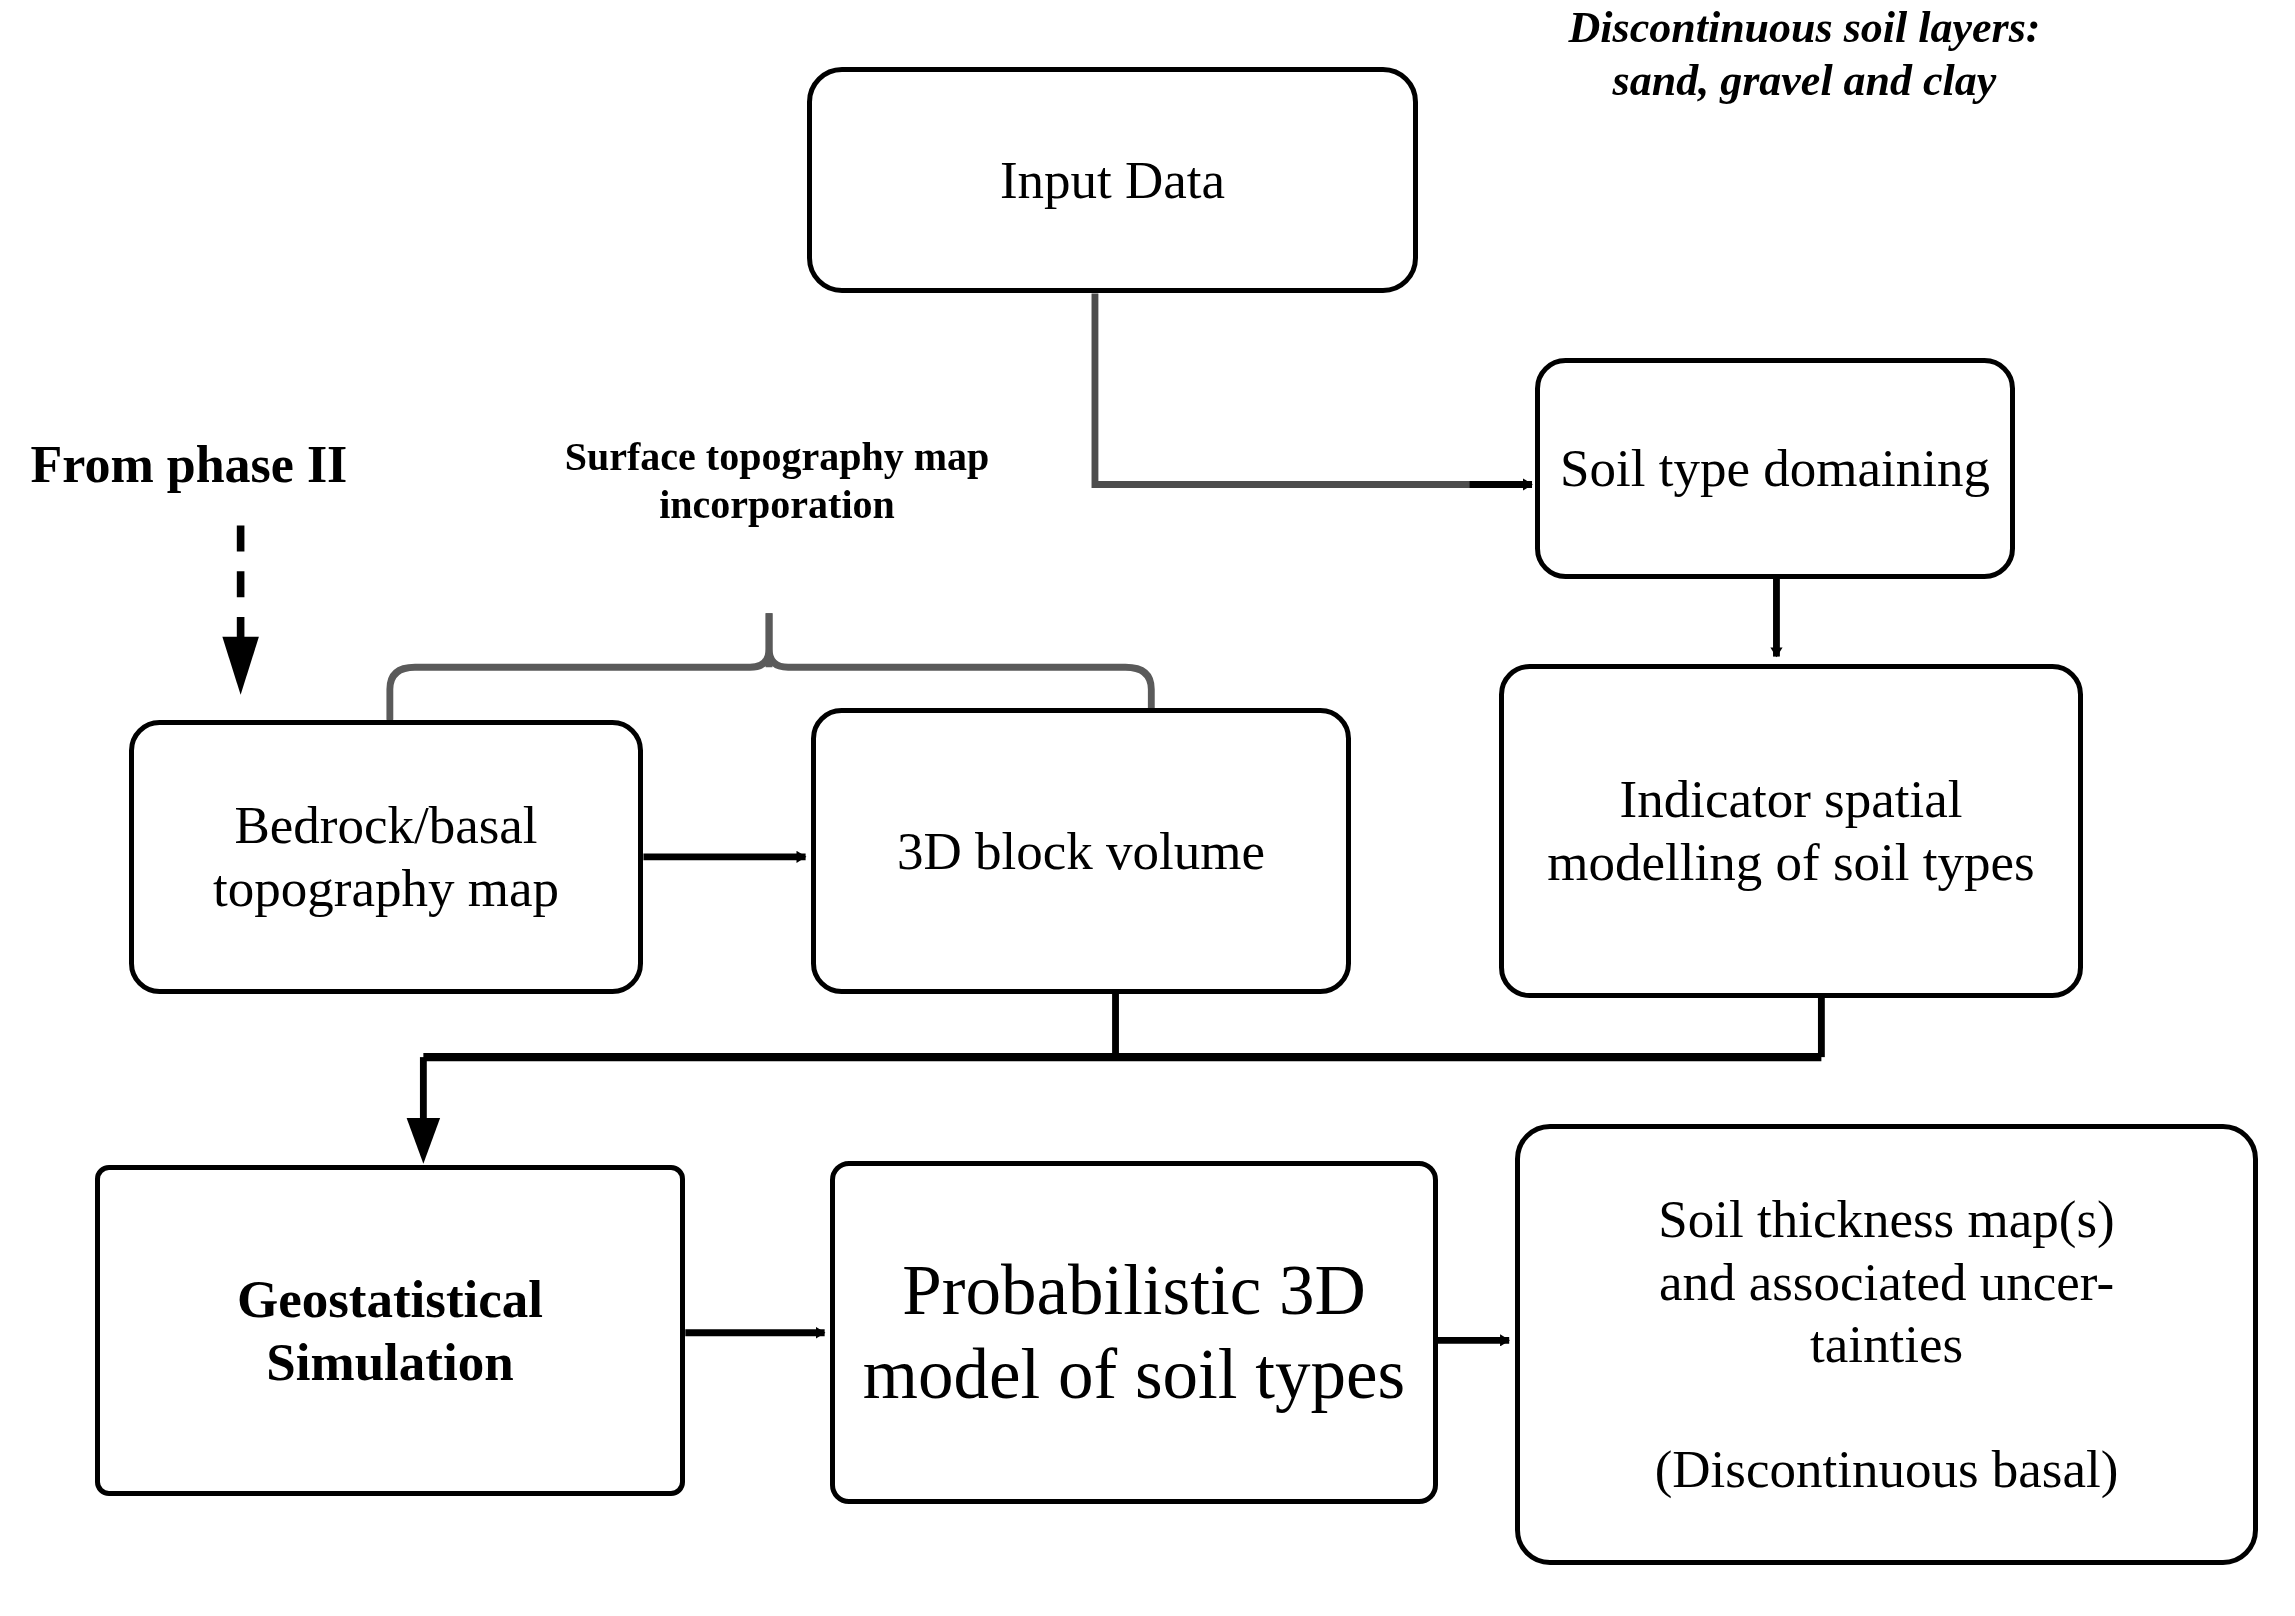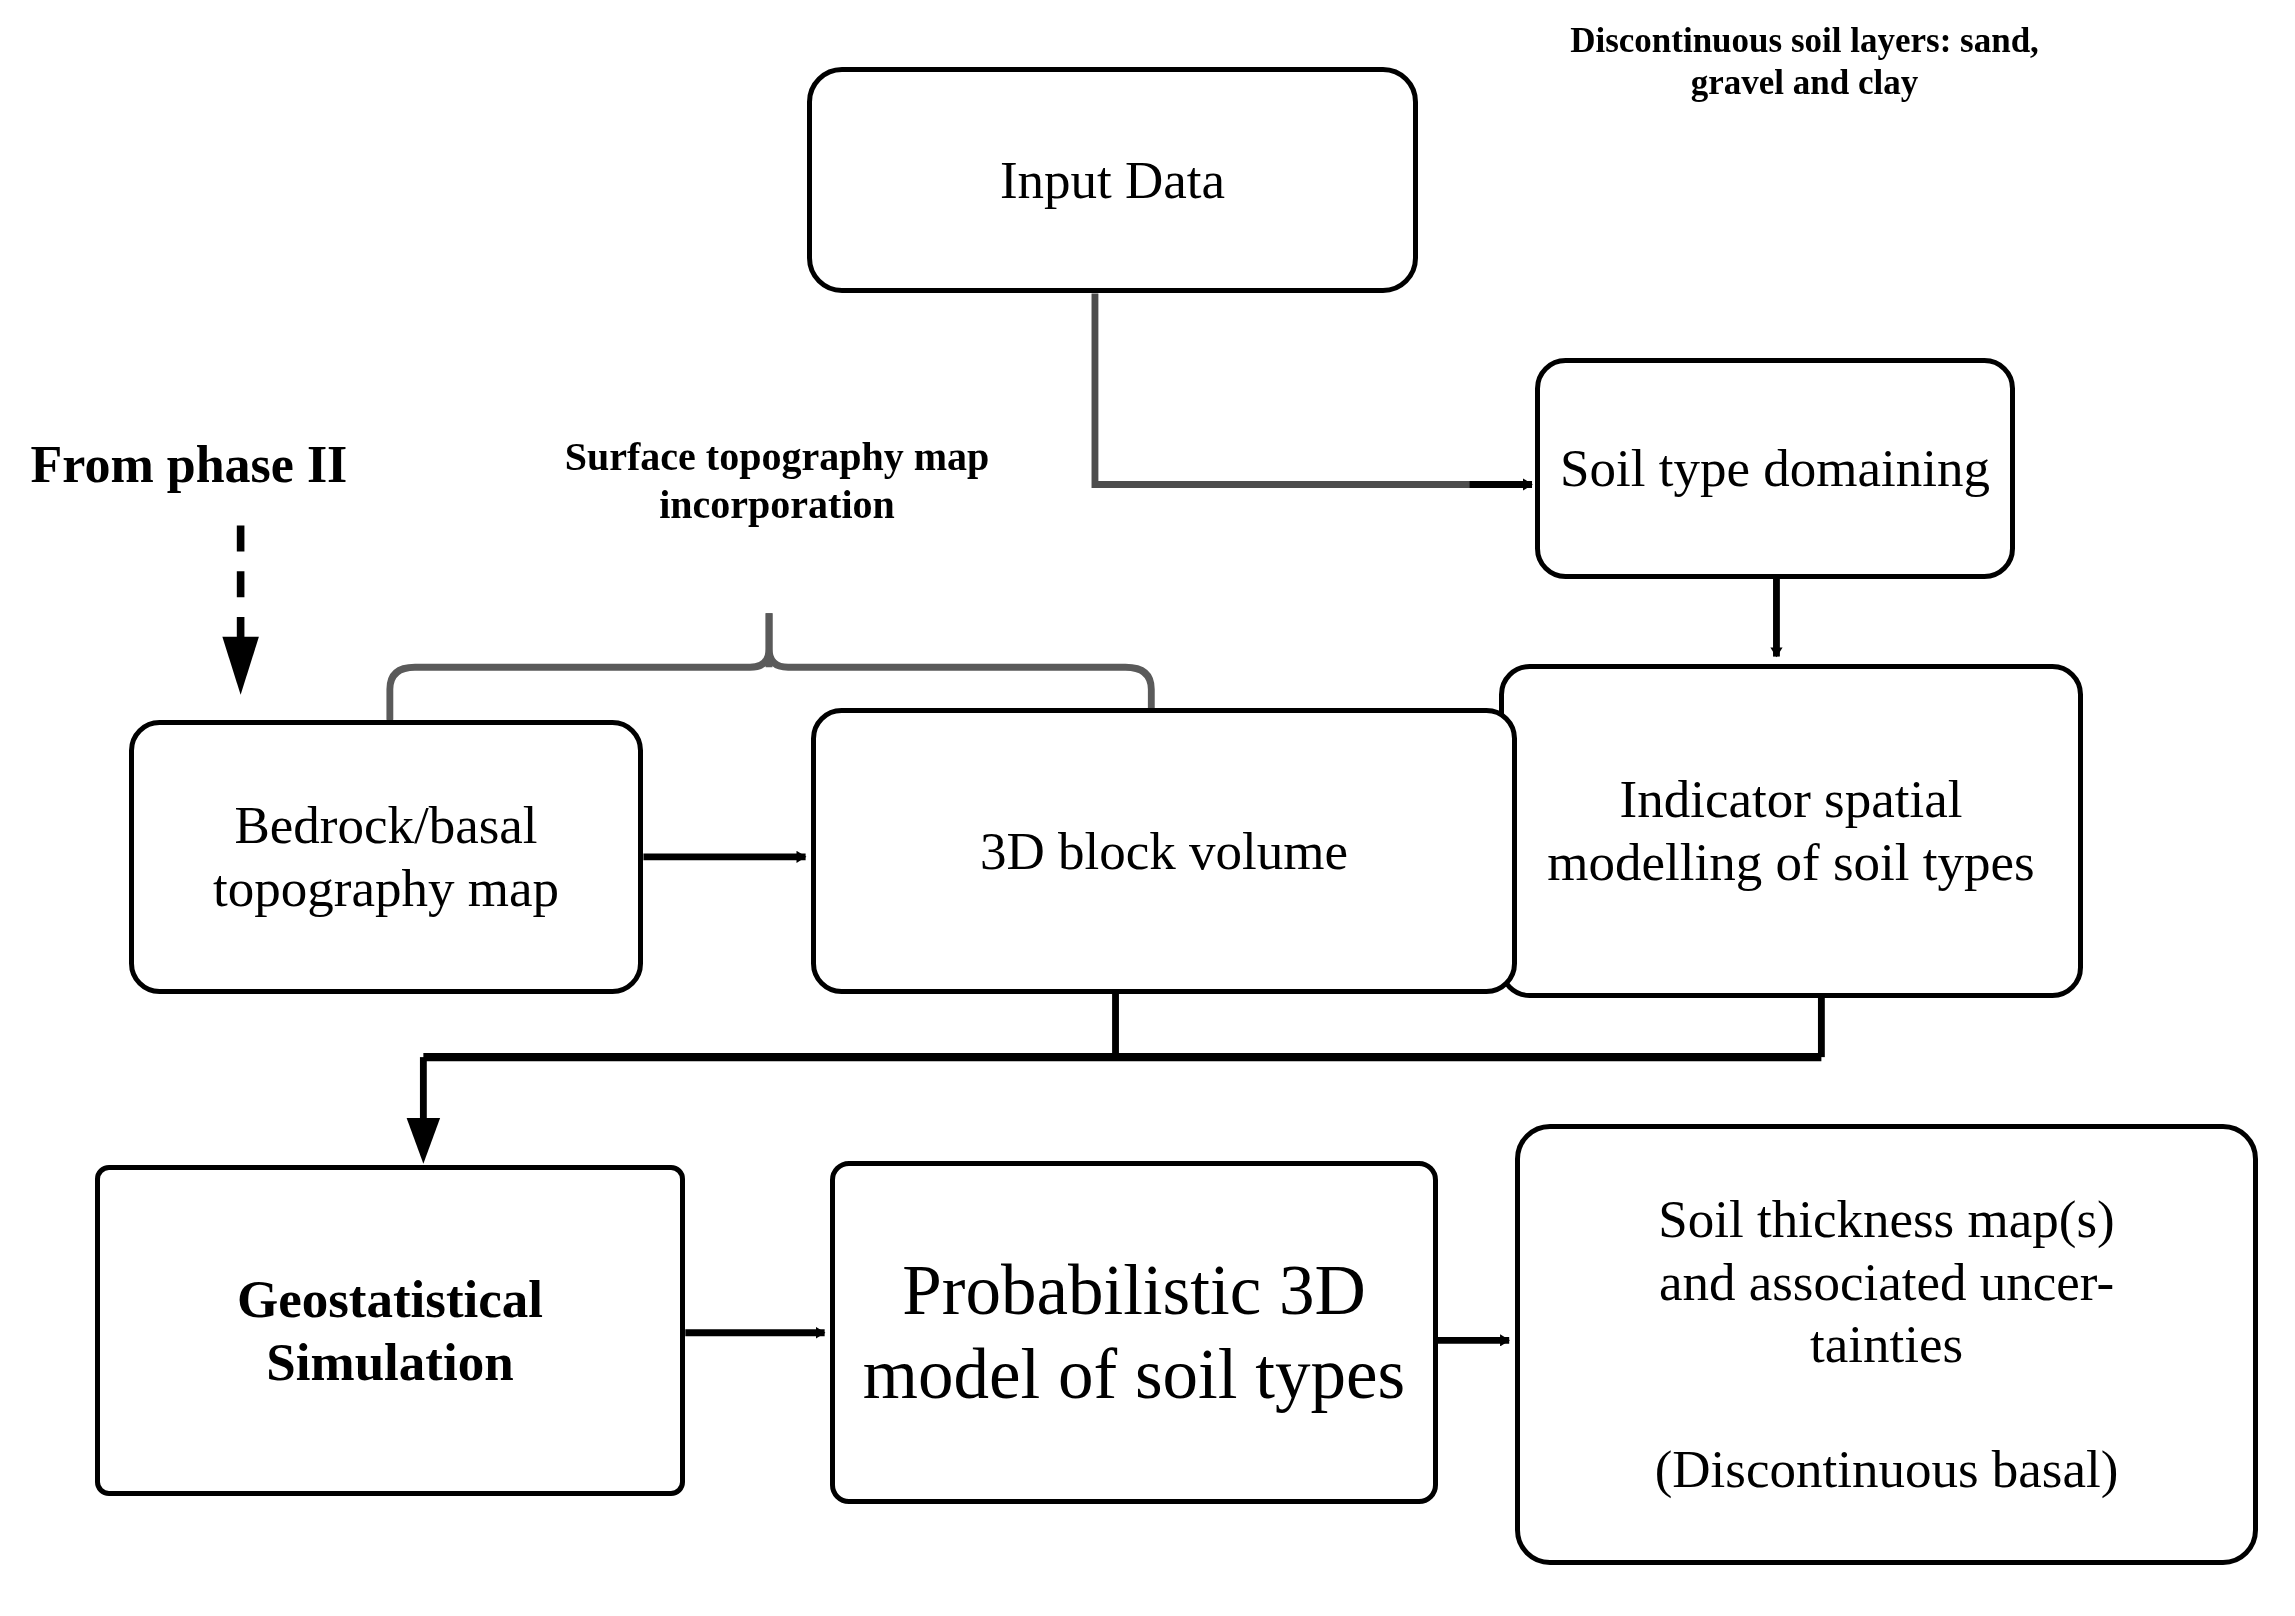--- a/index.html
+++ b/index.html
@@ -43,33 +43,33 @@
     width: 100%;
     padding: 0 10.7px;
   }
   .bold .label { font-weight: bold; }
 
   
   #node-input-data      { left:807px; top:67px;   width:611px;  height:226px; font-size:53px; }
   #node-soil-domaining  { left:1535px; top:358px;  width:480px;  height:221px; font-size:53px; border-radius:30.5px;}
   #node-indicator       { left:1499px; top:664px;  width:584px;  height:334px; font-size:53px; border-radius:30.5px;}
   #node-bedrock         { left:129px;  top:720px;  width:514px;  height:274px; font-size:53px; border-radius:30.5px;}
-  #node-block-volume    { left:811px; top:708px;  width:706px;  height:286px; font-size:53px; border-radius:30.5px;}
+  #node-block-volume    { left:811px; top:708px;  width:540px;  height:286px; font-size:53px; border-radius:30.5px;}
   #node-geostat         { left:95px;  top:1165px; width:590px;  height:331px; font-size:53px; border-radius:14px;}
   #node-prob3d          { left:830px; top:1161px; width:608px;  height:343px; font-size:71px; border-radius:19px;}
   #node-thickness       { left:1515px; top:1124px; width:743px;  height:441px; font-size:53px; border-radius:35px;}
 
   
   .caption {
     position: absolute;
     color: #000000;
     font-weight: bold;
     line-height: 1.2;
   }
-  #cap-discontinuous { left:1538px; top:20px;  width:533px; font-size:35px; text-align:center;}
+  #cap-discontinuous { left:1538px; top:2px;  width:533px; font-size:44px; text-align:center;font-style:italic;}
   #cap-from-phase    { left:30.5px;   top:434px; width:396px; font-size:52px; text-align:left;}
   #cap-surface-topo  { left:495px;  top:433px; width:564px; font-size:40px; text-align:center;}
 </style>
 </head>
 <body>
 
 <div id="canvas">
 
   <svg class="wires" viewBox="0 0 3014 2123">
     <defs>

